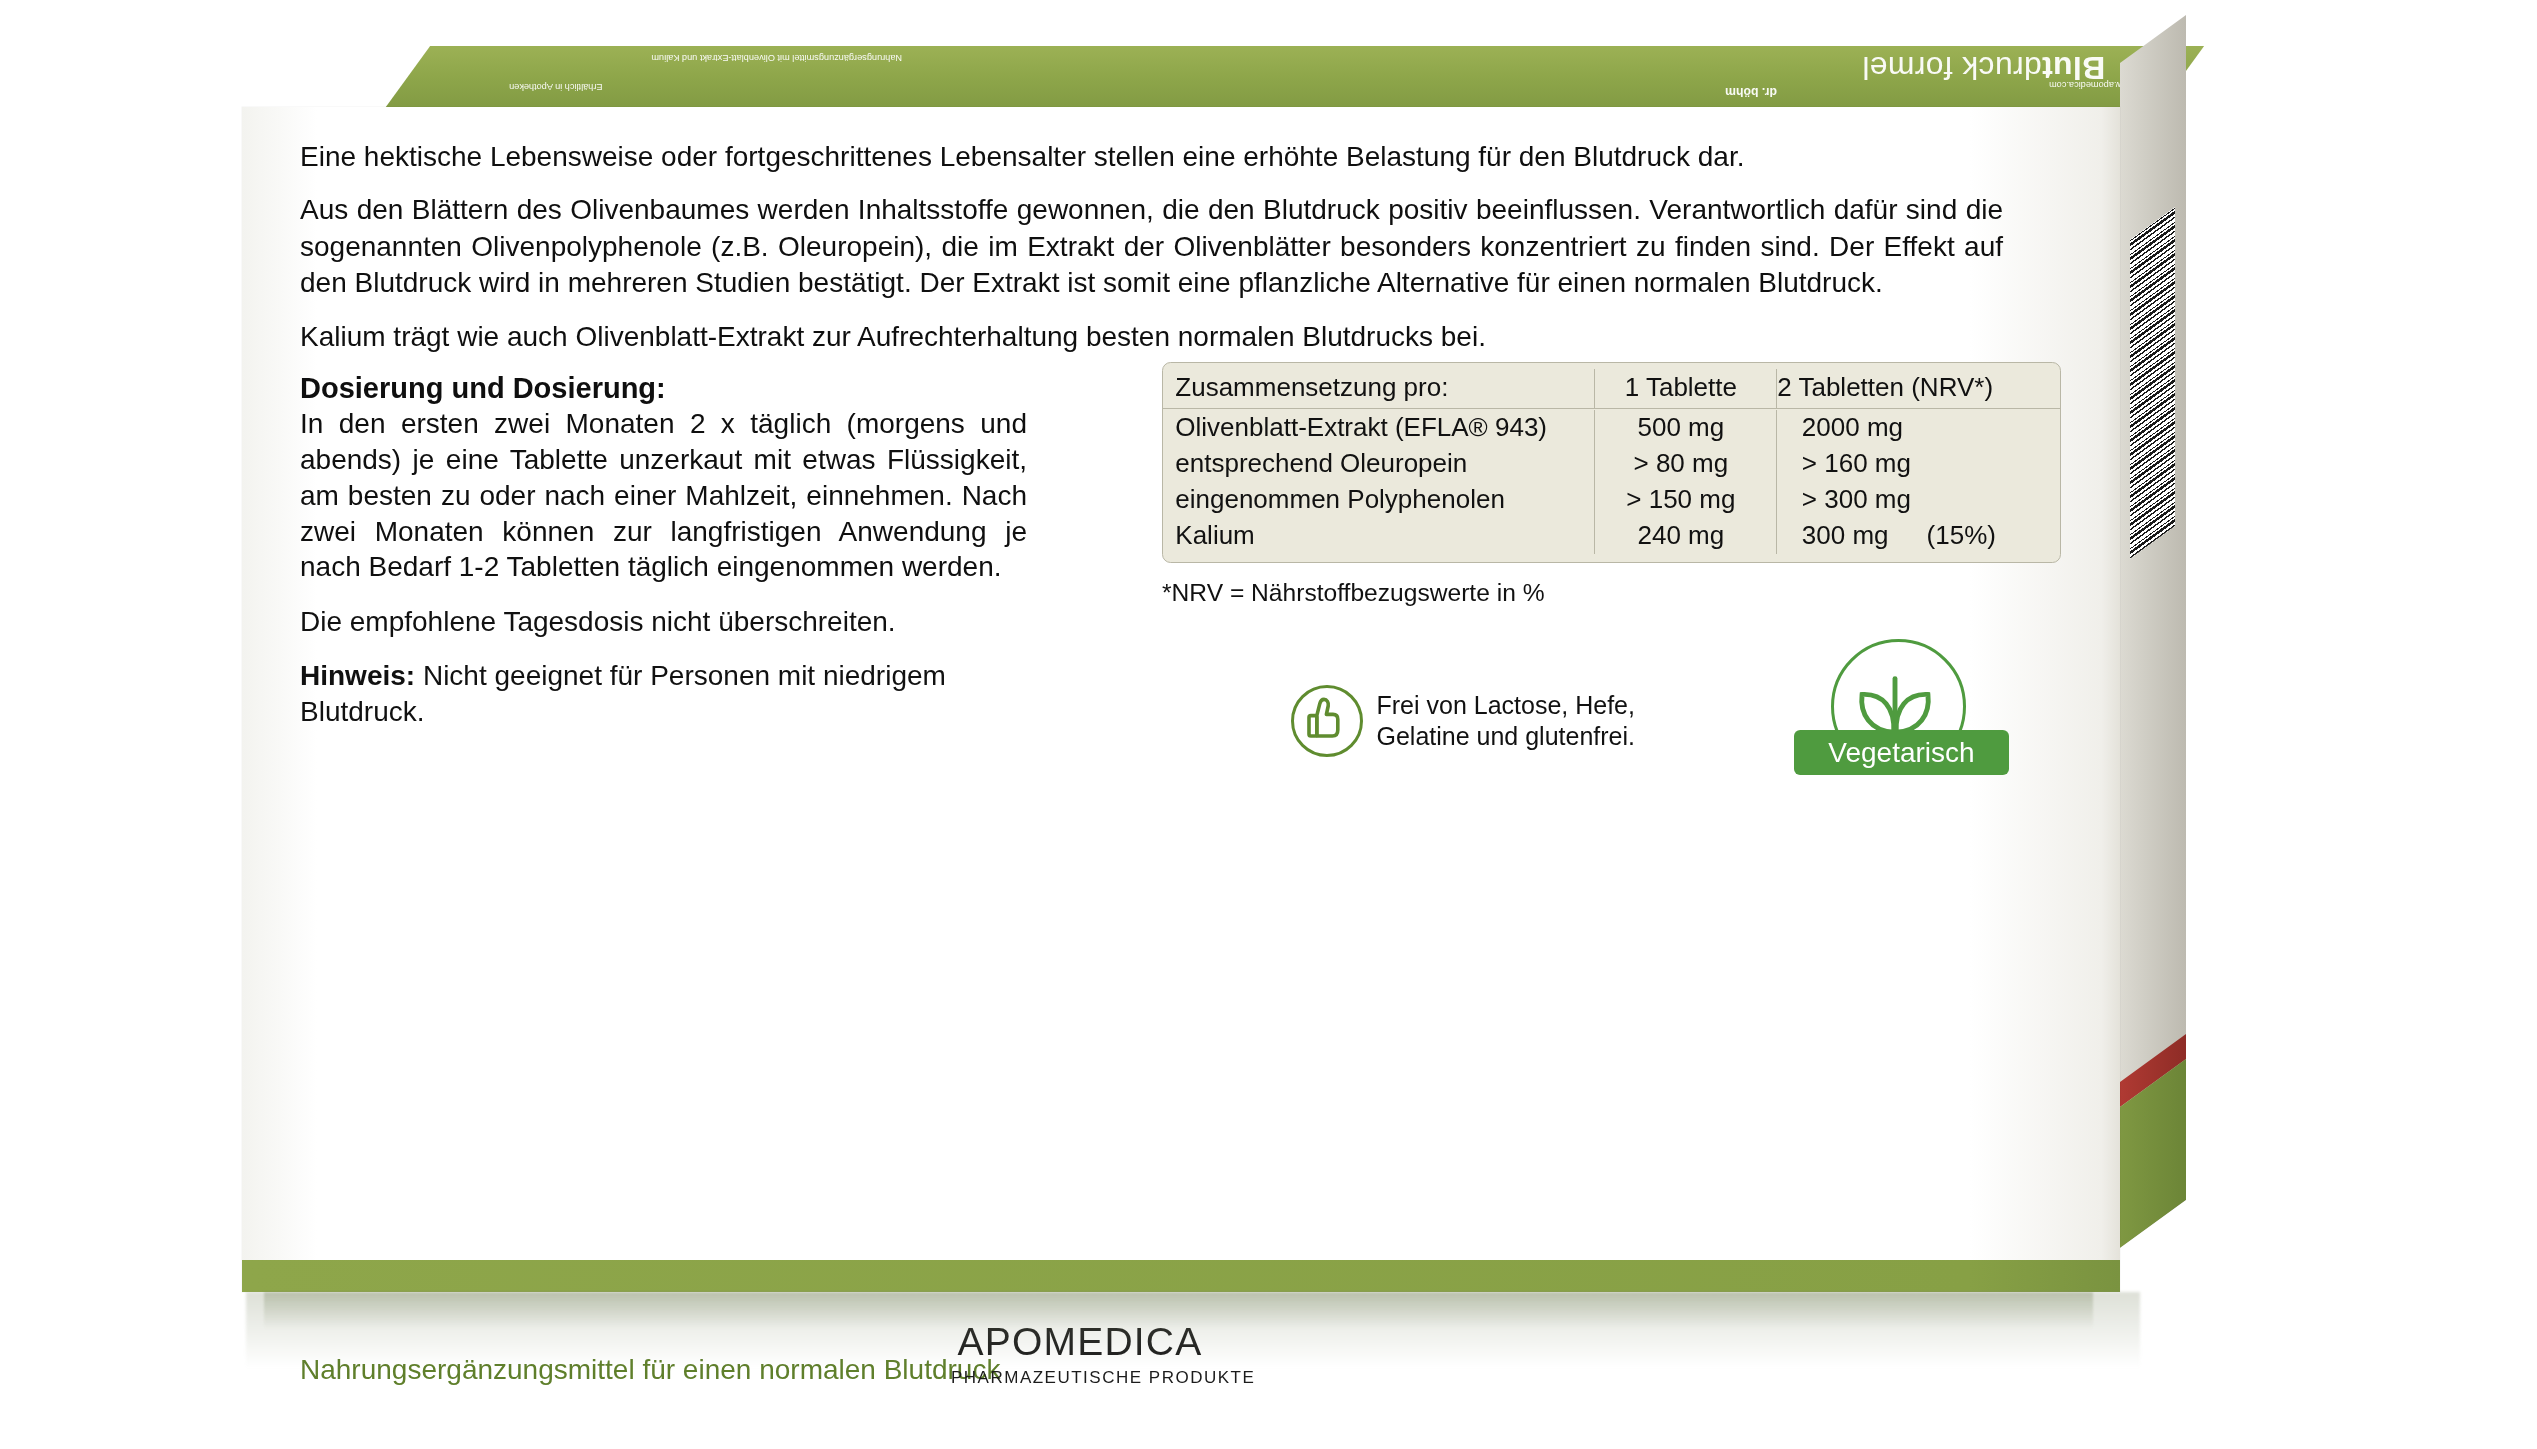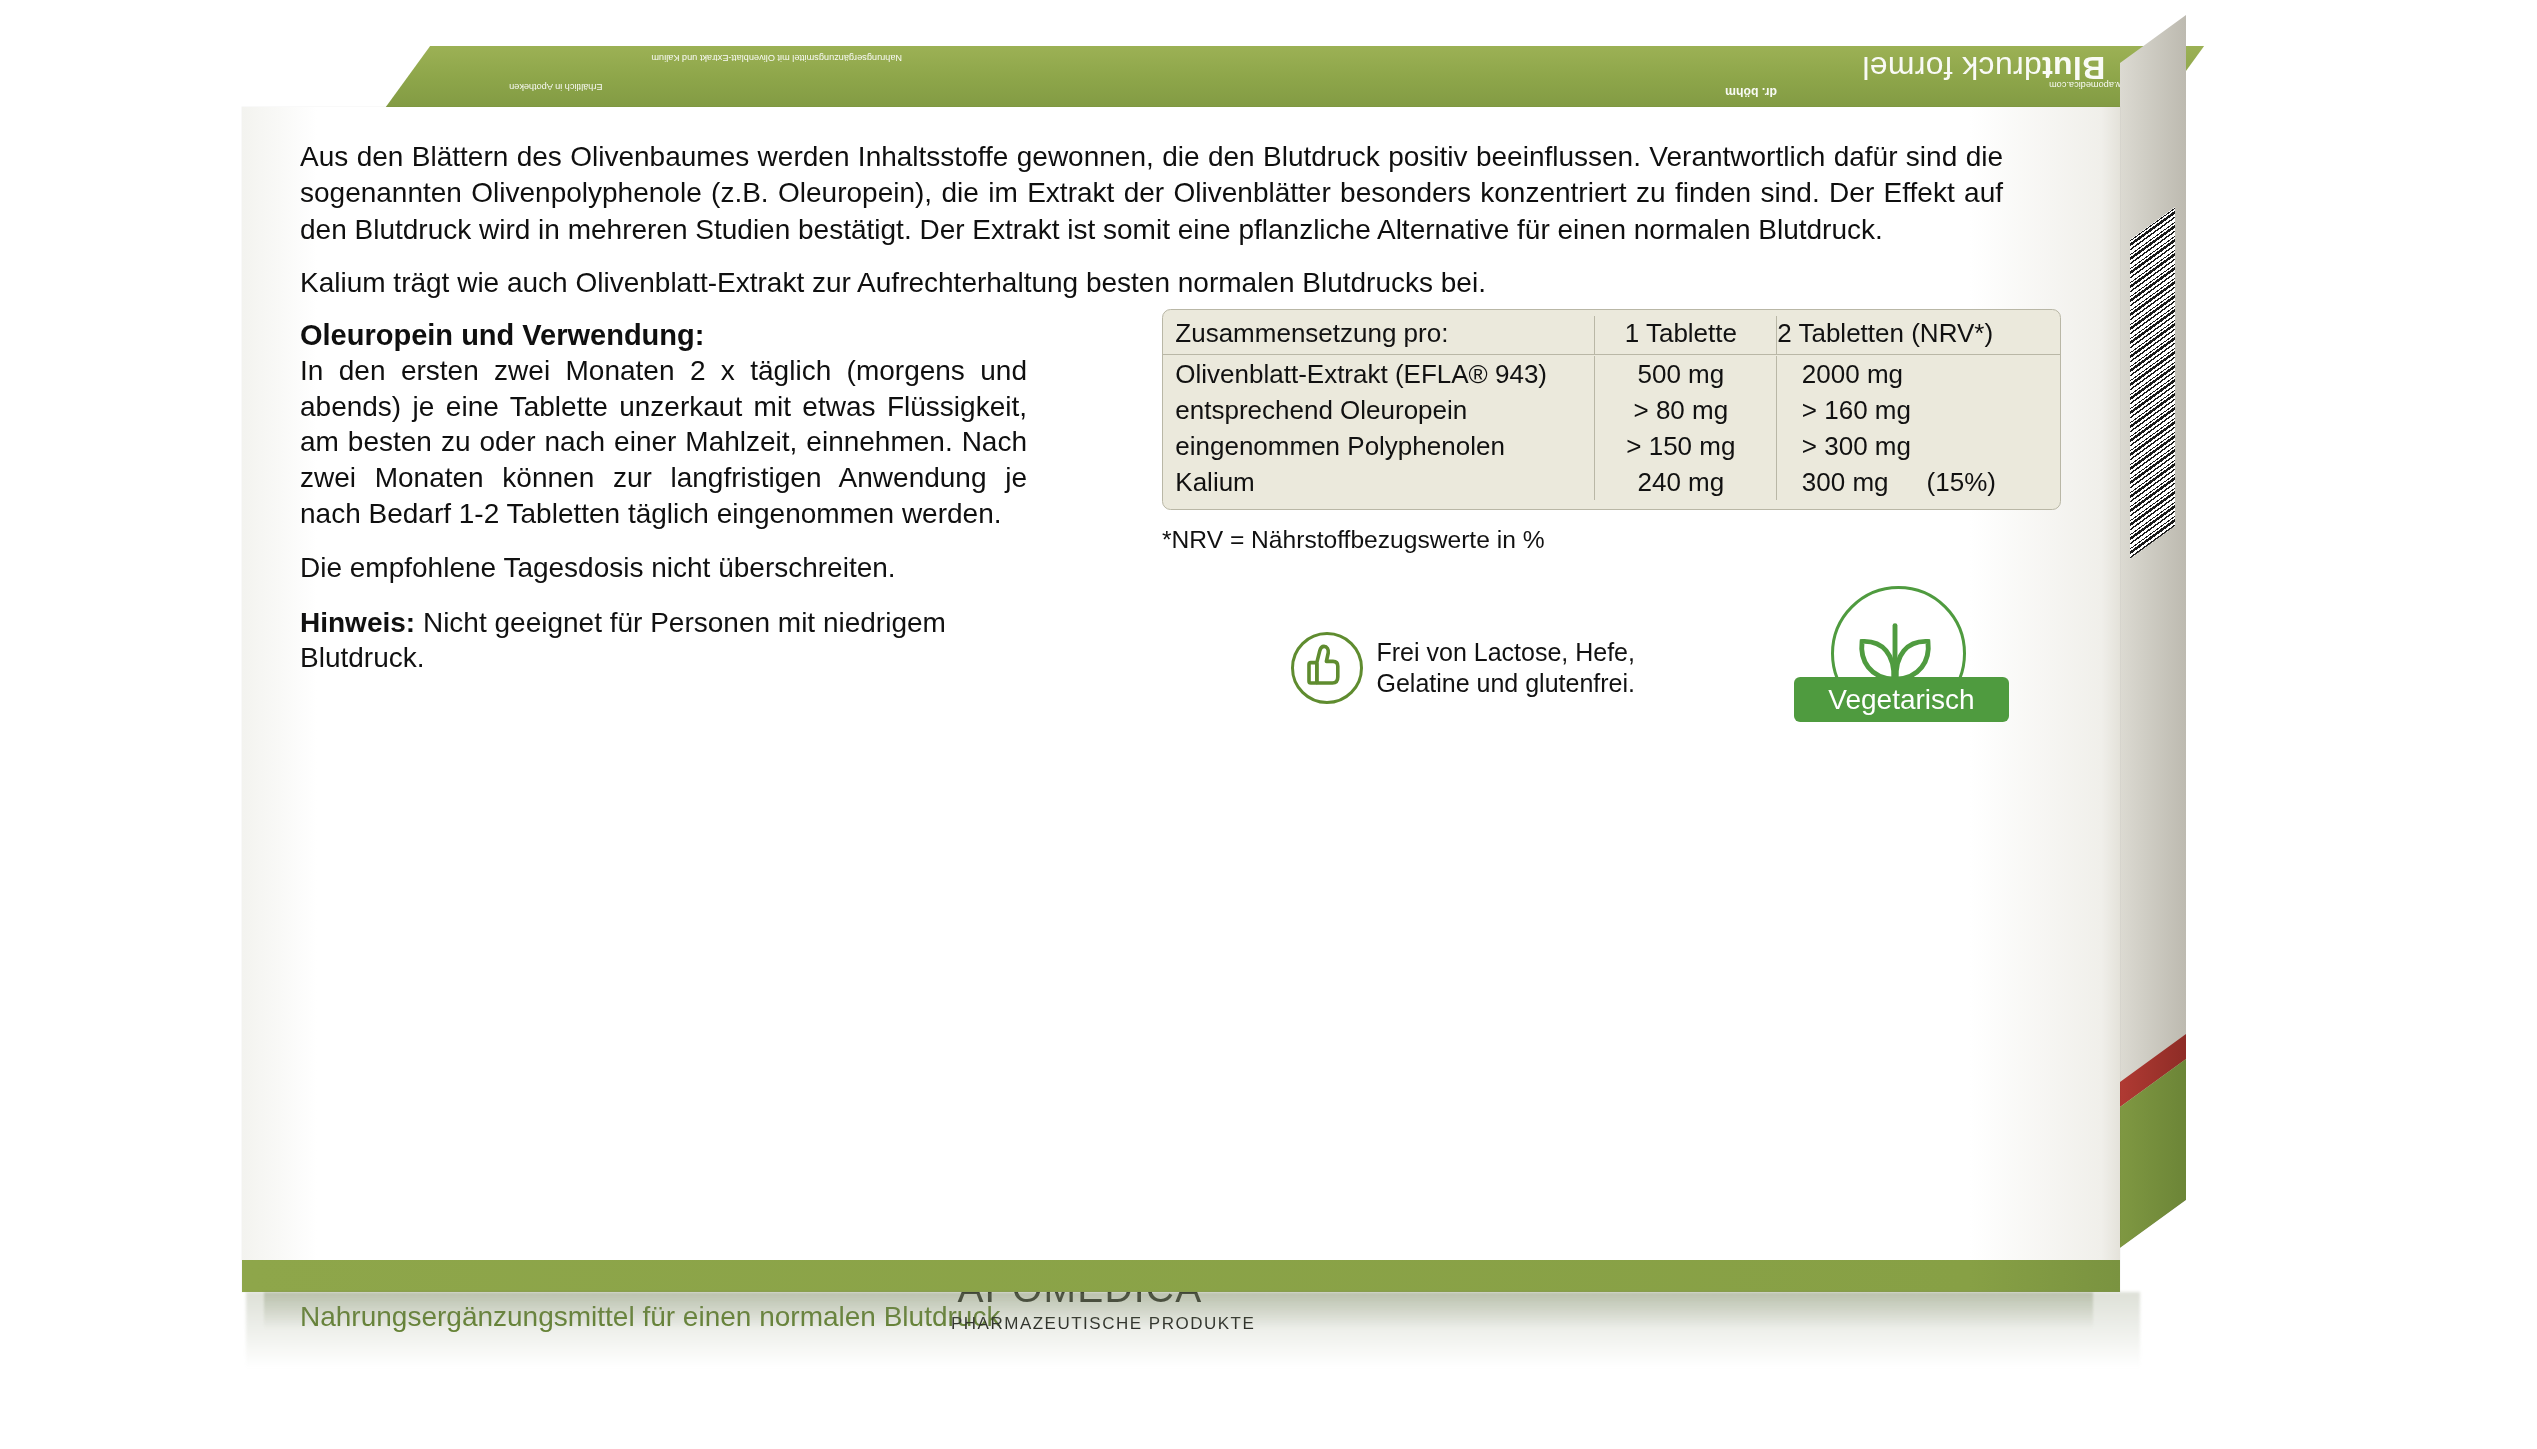--- a/index.html
+++ b/index.html
@@ -376,27 +376,28 @@
     <div id="side-face">
       <div id="side-barcode"></div>
       <div id="side-red"></div>
       <div id="side-green"></div>
     </div>
 
     <div id="front-face">
 
       <div id="content">
 
+        <p class="para" id="p1">Eine hektische Lebensweise oder fortgeschrittenes Lebensalter stellen eine erhöhte Belastung für den Blutdruck dar.</p>
         <p class="para" id="p2">Aus den Blättern des Olivenbaumes werden Inhaltsstoffe gewonnen, die den Blutdruck positiv beeinflussen. Verantwortlich dafür sind die sogenannten Olivenpolyphenole (z.B. Oleuropein), die im Extrakt der Olivenblätter besonders konzentriert zu finden sind. Der Effekt auf den Blutdruck wird in mehreren Studien bestätigt. Der Extrakt ist somit eine pflanzliche Alternative für einen normalen Blutdruck.</p>
         <p class="para" id="p3">Kalium trägt wie auch Olivenblatt-Extrakt zur Aufrechterhaltung besten normalen Blutdrucks bei.</p>
 
         <div id="lower">
 
           <div id="left-col">
-            <p class="heading">Oleuropein und Verwendung:</p>
+            <p class="heading">Dosierung und Dosierung:</p>
             <p id="dosage-text">In den ersten zwei Monaten 2 x täglich (morgens und abends) je eine Tablette unzerkaut mit etwas Flüssigkeit, am besten zu oder nach einer Mahlzeit, einnehmen. Nach zwei Monaten können zur langfristigen Anwendung je nach Bedarf 1-2 Tabletten täglich eingenommen werden.</p>
             <p id="max-dose">Die empfohlene Tagesdosis nicht überschreiten.</p>
             <p id="note"><span class="bold">Hinweis:</span><span> Nicht geeignet für Personen mit niedrigem Blutdruck.</span></p>
           </div>
 
           <div id="right-col">
 
             <div id="table-wrap">
               <table id="comp">
                 <tbody>

